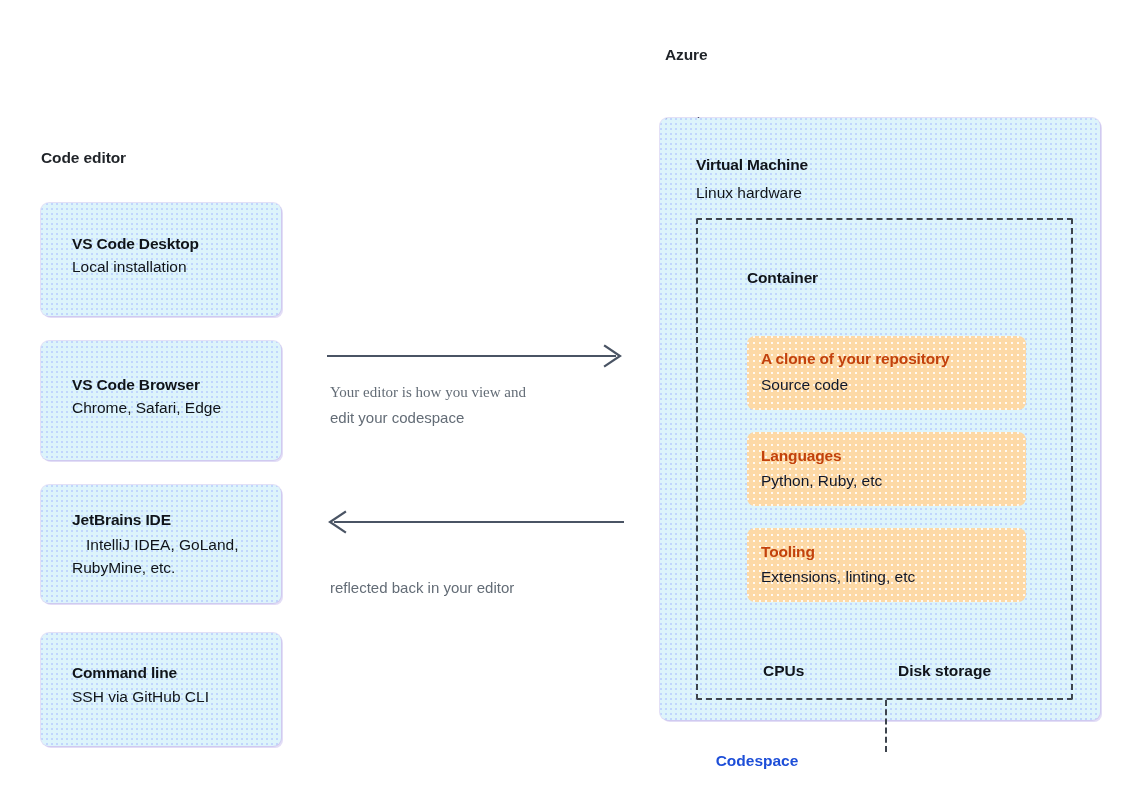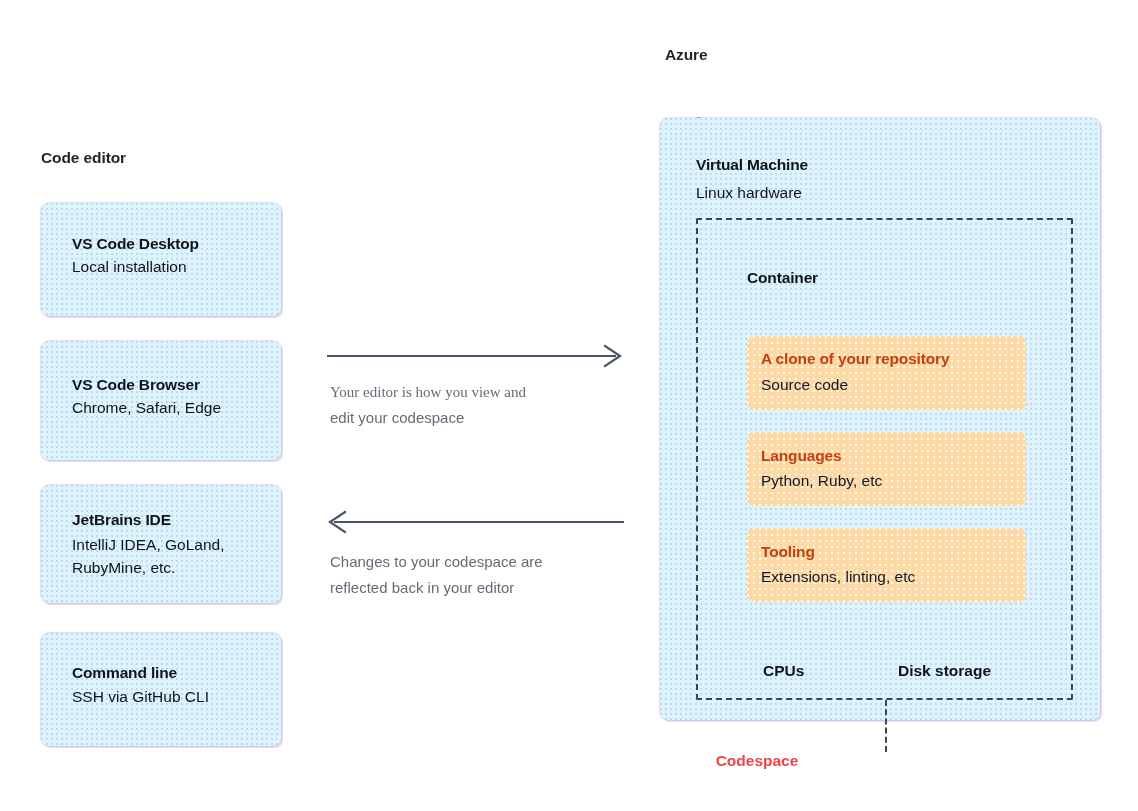--- a/index.html
+++ b/index.html
@@ -138,60 +138,59 @@
     border-left: 2.5px dashed #3d444d;
   }
   .codespace-label {
     position: absolute;
     left: 0;
     top: 752px;
     width: 1018px;
     text-align: center;
     font-size: 15.5px;
     font-weight: bold;
-    color: #ef4444;
+    color: #1d4ed8;
   }
   .codespace-label span { position: relative; left: 248px; }
 </style>
 </head>
 <body>
 
 <div id="canvas">
 
   <div class="section-title" style="left:41px; top:149px;">Code editor</div>
 
   <div class="blue-card" style="left:41px; top:203px; width:240px; height:113px;"></div>
   <div class="card-head" style="left:72px; top:235px;">VS Code Desktop</div>
   <div class="card-sub" style="left:72px; top:256px;">Local installation</div>
 
   <div class="blue-card" style="left:41px; top:341px; width:240px; height:119px;"></div>
   <div class="card-head" style="left:72px; top:376px;">VS Code Browser</div>
   <div class="card-sub" style="left:72px; top:397px;">Chrome, Safari, Edge</div>
 
   <div class="blue-card" style="left:41px; top:485px; width:240px; height:118px;"></div>
   <div class="card-head" style="left:72px; top:511px;">JetBrains IDE</div>
-  <div class="card-sub" style="left:72px; top:534px;">IntelliJ IDEA, GoLand,</div>
+  <div class="card-sub" style="left:86px; top:534px;">IntelliJ IDEA, GoLand,</div>
   <div class="card-sub" style="left:72px; top:557px;">RubyMine, etc.</div>
 
   <div class="blue-card" style="left:41px; top:633px; width:240px; height:113px;"></div>
   <div class="card-head" style="left:72px; top:664px;">Command line</div>
   <div class="card-sub" style="left:72px; top:686px;">SSH via GitHub CLI</div>
 
   <svg class="arrow-svg" style="left:326px; top:344px;" width="300" height="24" viewBox="0 0 300 24">
     <line x1="1" y1="12" x2="290" y2="12" stroke="#4a5464" stroke-width="2"></line>
     <polyline points="279,2 294,12 279,22" fill="none" stroke="#4a5464" stroke-width="2.2" stroke-linecap="square" stroke-linejoin="miter"></polyline>
   </svg>
   <div class="arrow-caption" style="left:330px; top:379px;font-family:Liberation Serif, serif;">Your editor is how you view and</div>
   <div class="arrow-caption" style="left:330px; top:405px;">edit your codespace</div>
 
   <svg class="arrow-svg" style="left:326px; top:510px;" width="300" height="24" viewBox="0 0 300 24">
     <line x1="8" y1="12" x2="298" y2="12" stroke="#4a5464" stroke-width="2"></line>
     <polyline points="19,2 4,12 19,22" fill="none" stroke="#4a5464" stroke-width="2.2" stroke-linecap="square" stroke-linejoin="miter"></polyline>
   </svg>
-  <div class="arrow-caption" style="left:330px; top:549px;">Changes to your codespace are</div>
   <div class="arrow-caption" style="left:330px; top:575px;">reflected back in your editor</div>
 
   <div class="section-title" style="left:665px; top:46px;">Azure</div>
   <div class="section-sub" style="left:665px; top:71px;margin-top:43px;">Hosting</div>
 
   <div class="blue-card azure-shell"></div>
 
   <div class="card-head" style="left:696px; top:156px;">Virtual Machine</div>
   <div class="card-sub" style="left:696px; top:182px;">Linux hardware</div>
 

